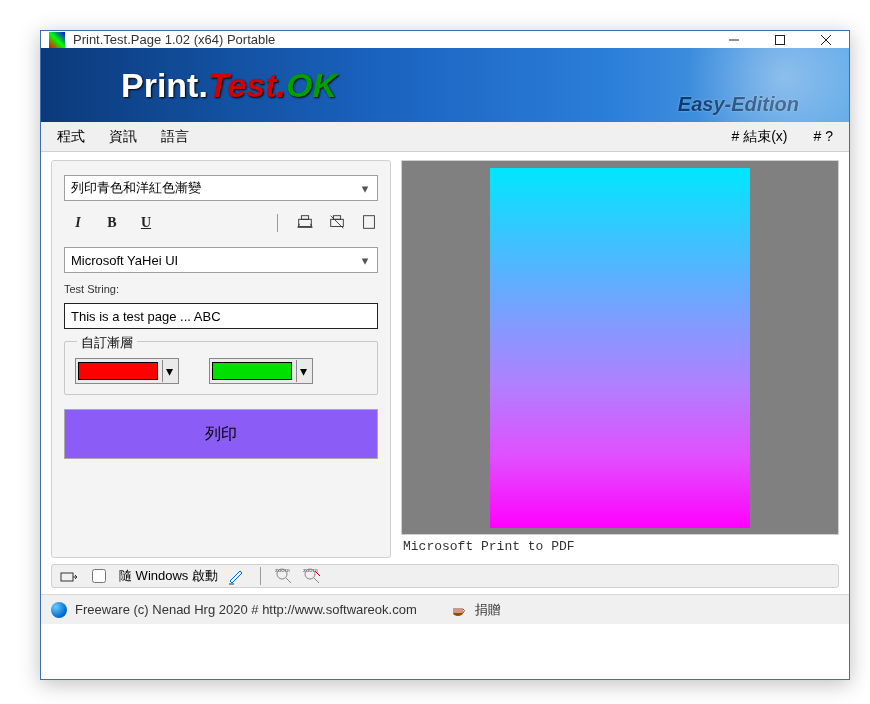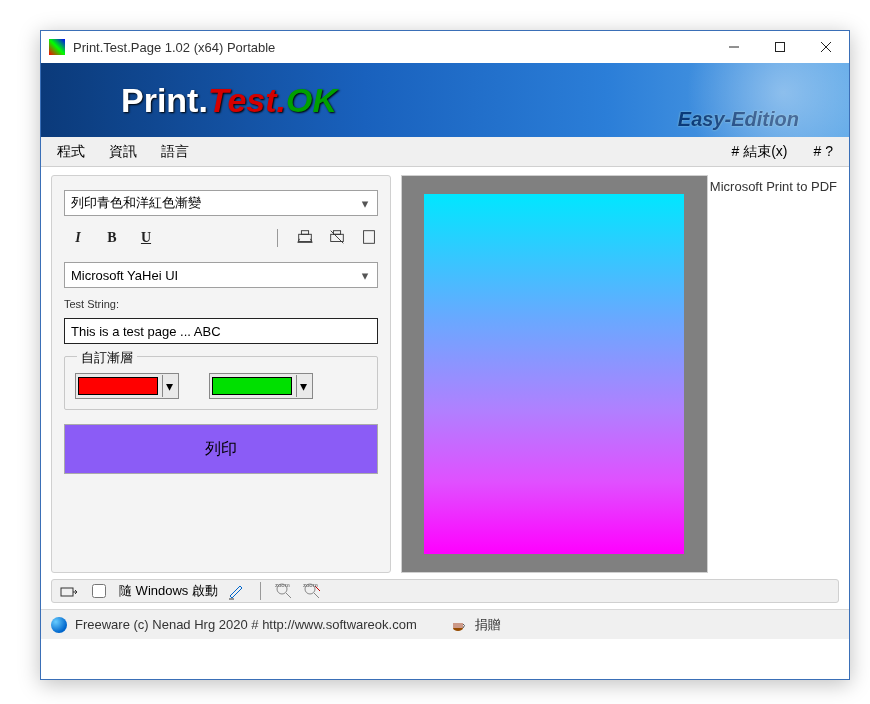--- a/index.html
+++ b/index.html
@@ -18,21 +18,21 @@
     left: 40px;
     top: 30px;
     width: 810px;
     height: 650px;
     border: 1px solid #3a6fb7;
     background: #fff;
     box-shadow: 0 4px 20px rgba(0,0,0,0.25);
   }
   
   .titlebar {
-    height: 32px;
+    height: 17px;
     display: flex;
     align-items: center;
     background: #fff;
     border-bottom: 0;
   }
   .titlebar .icon {
     width: 16px; height: 16px;
     margin: 0 8px;
     background: linear-gradient(45deg,#f00,#0f0,#00f);
     display:inline-block;
@@ -172,21 +172,21 @@
   }
   .printbtn {
     width:100%; height:50px;
     border:1px solid #aaa;
     background:#8b5cf6;
     font-size:16px;
     display:flex; align-items:center; justify-content:center;
     cursor:pointer;
   }
   
-  .rightpanel { flex:1; display:flex; flex-direction:row;}
+  .rightpanel { flex:1; display:flex; flex-direction:column;font-family:Liberation Mono, monospace;}
   .preview {
     flex:1;
     background:#808080;
     border:1px solid #d0d0d0;
     display:flex; align-items:center; justify-content:center;
   }
   .page {
     width:260px; height:360px;
     background: linear-gradient(180deg, #00e7ff 0%, #6aa8ff 35%, #b080ff 60%, #e050ff 80%, #ff00ff 100%);
   }

